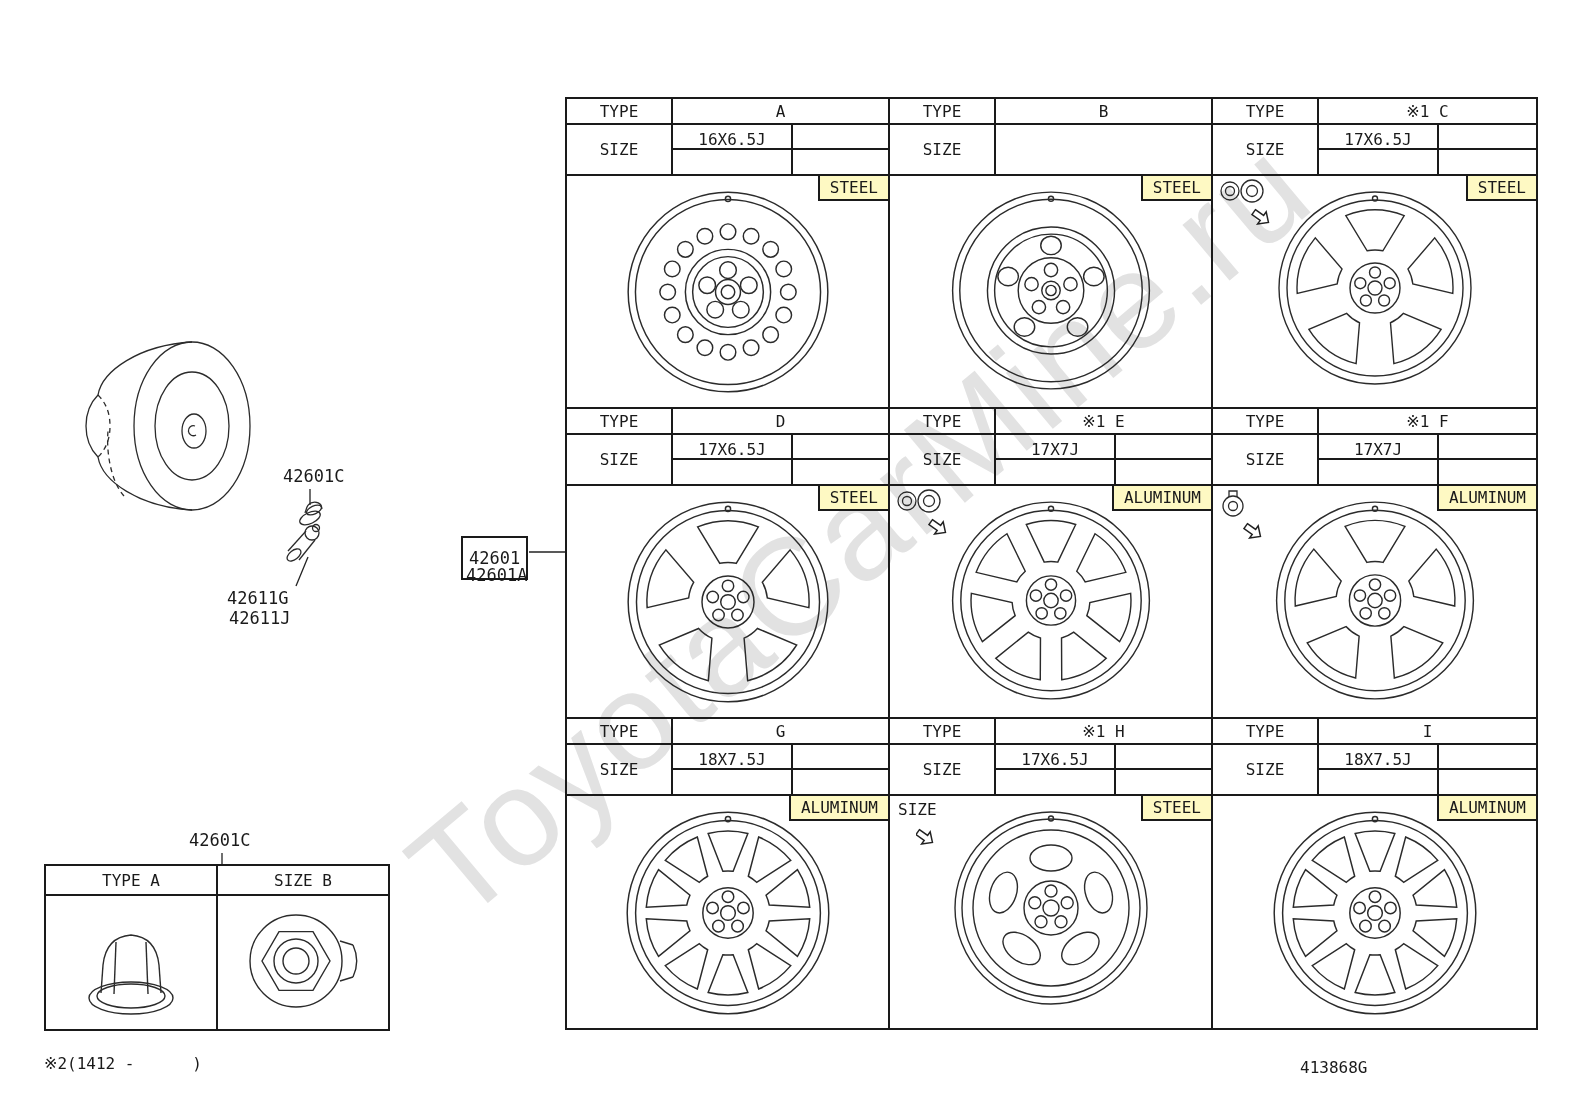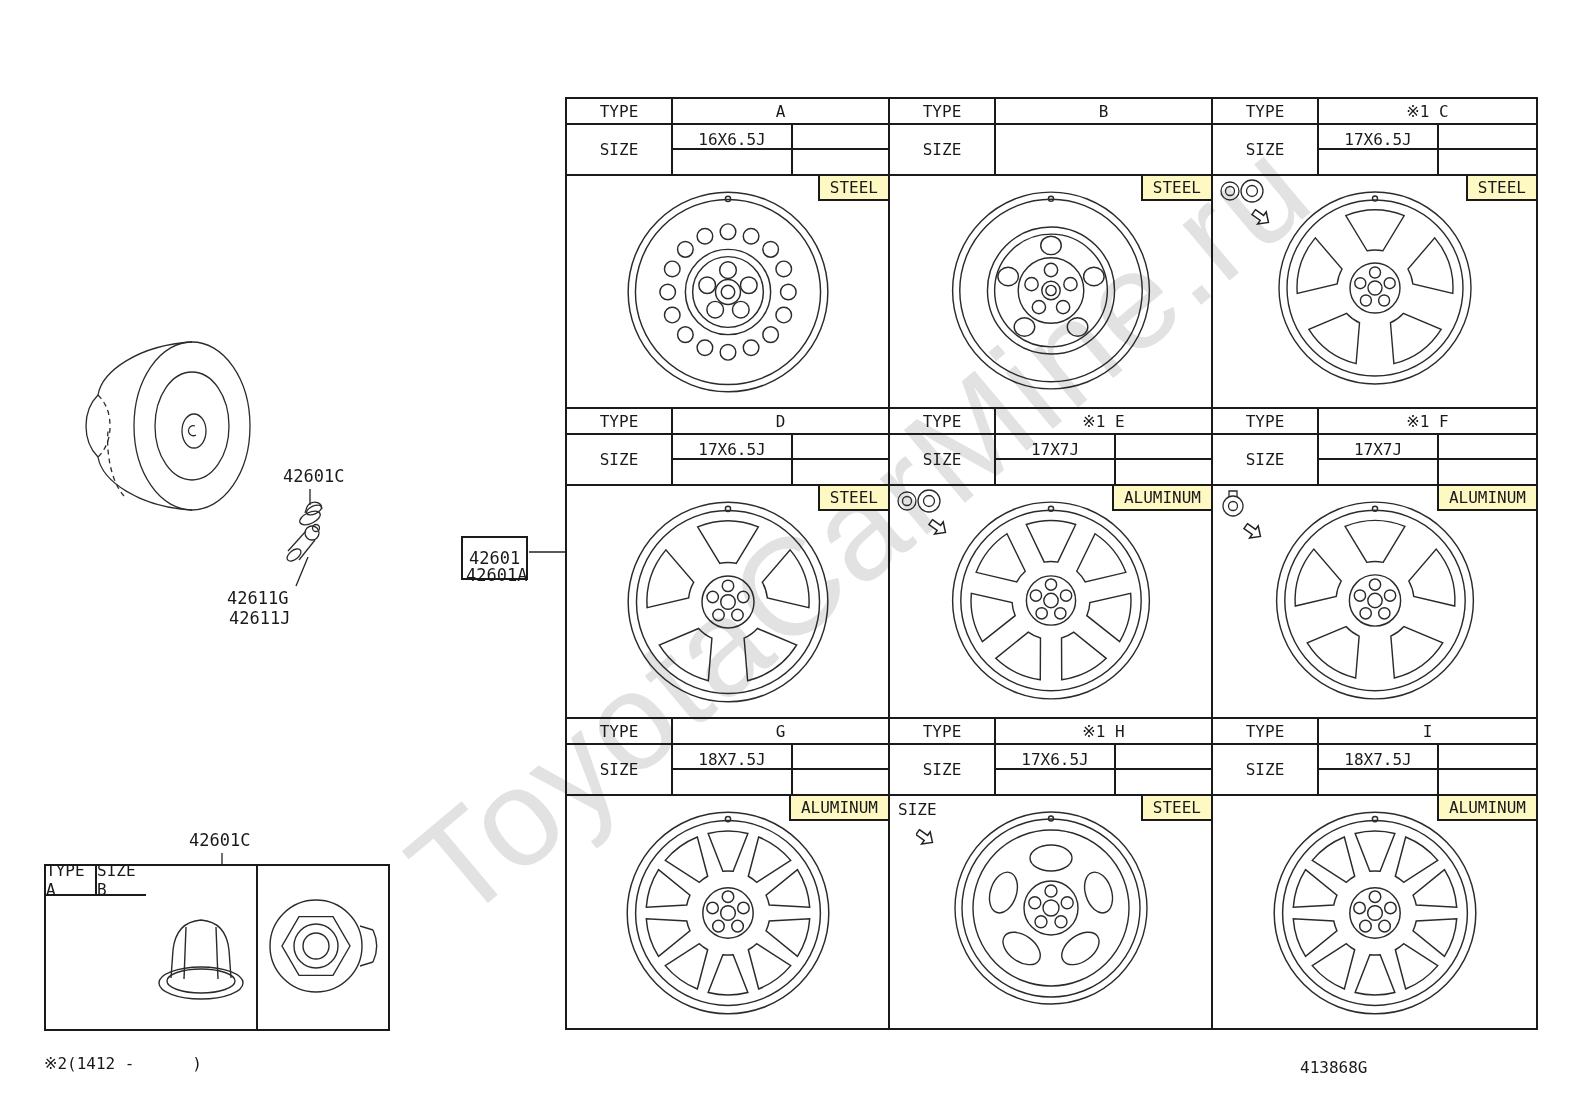--- a/index.html
+++ b/index.html
@@ -35,21 +35,21 @@
        display:flex;align-items:center;padding:0 10px;font-size:16px;background:#fef9c3;}
   .wheel{position:absolute;left:50%;top:12px;transform:translateX(-50%);}
   .ind{position:absolute;left:5px;top:2px;}
   .indtext{position:absolute;left:8px;top:4px;font-size:16px;}
   .indarrow{position:absolute;left:26px;top:26px;}
   
   .pn{position:absolute;font-size:17px;white-space:pre;z-index:2;}
   .pn.boxed{border:2px solid #1a1a1a;padding:10px 6px;}
   
   .nutbox{position:absolute;left:44px;top:864px;width:346px;height:167px;box-sizing:border-box;
-          border:2px solid #1a1a1a;display:flex;flex-direction:row;z-index:2;}
+          border:2px solid #1a1a1a;display:flex;flex-direction:column;z-index:2;}
   .nb-head{height:30px;box-sizing:border-box;border-bottom:2px solid #1a1a1a;display:flex;}
   .nb-head .nh{flex:1;display:flex;align-items:center;justify-content:center;font-size:16px;box-sizing:border-box;}
   .nb-head .nh:first-child{border-right:2px solid #1a1a1a;}
   .nb-body{flex:1;display:flex;}
   .nb-body .half{flex:1;display:flex;align-items:center;justify-content:center;box-sizing:border-box;}
   .nb-body .half:first-child{border-right:2px solid #1a1a1a;}
   .footnote{position:absolute;left:44px;font-size:16px;white-space:pre;z-index:2;}
   .doccode{position:absolute;left:1300px;top:1042px;font-size:16px;z-index:2;margin-top:16px;}
   svg.art{z-index:2;}
 </style>

